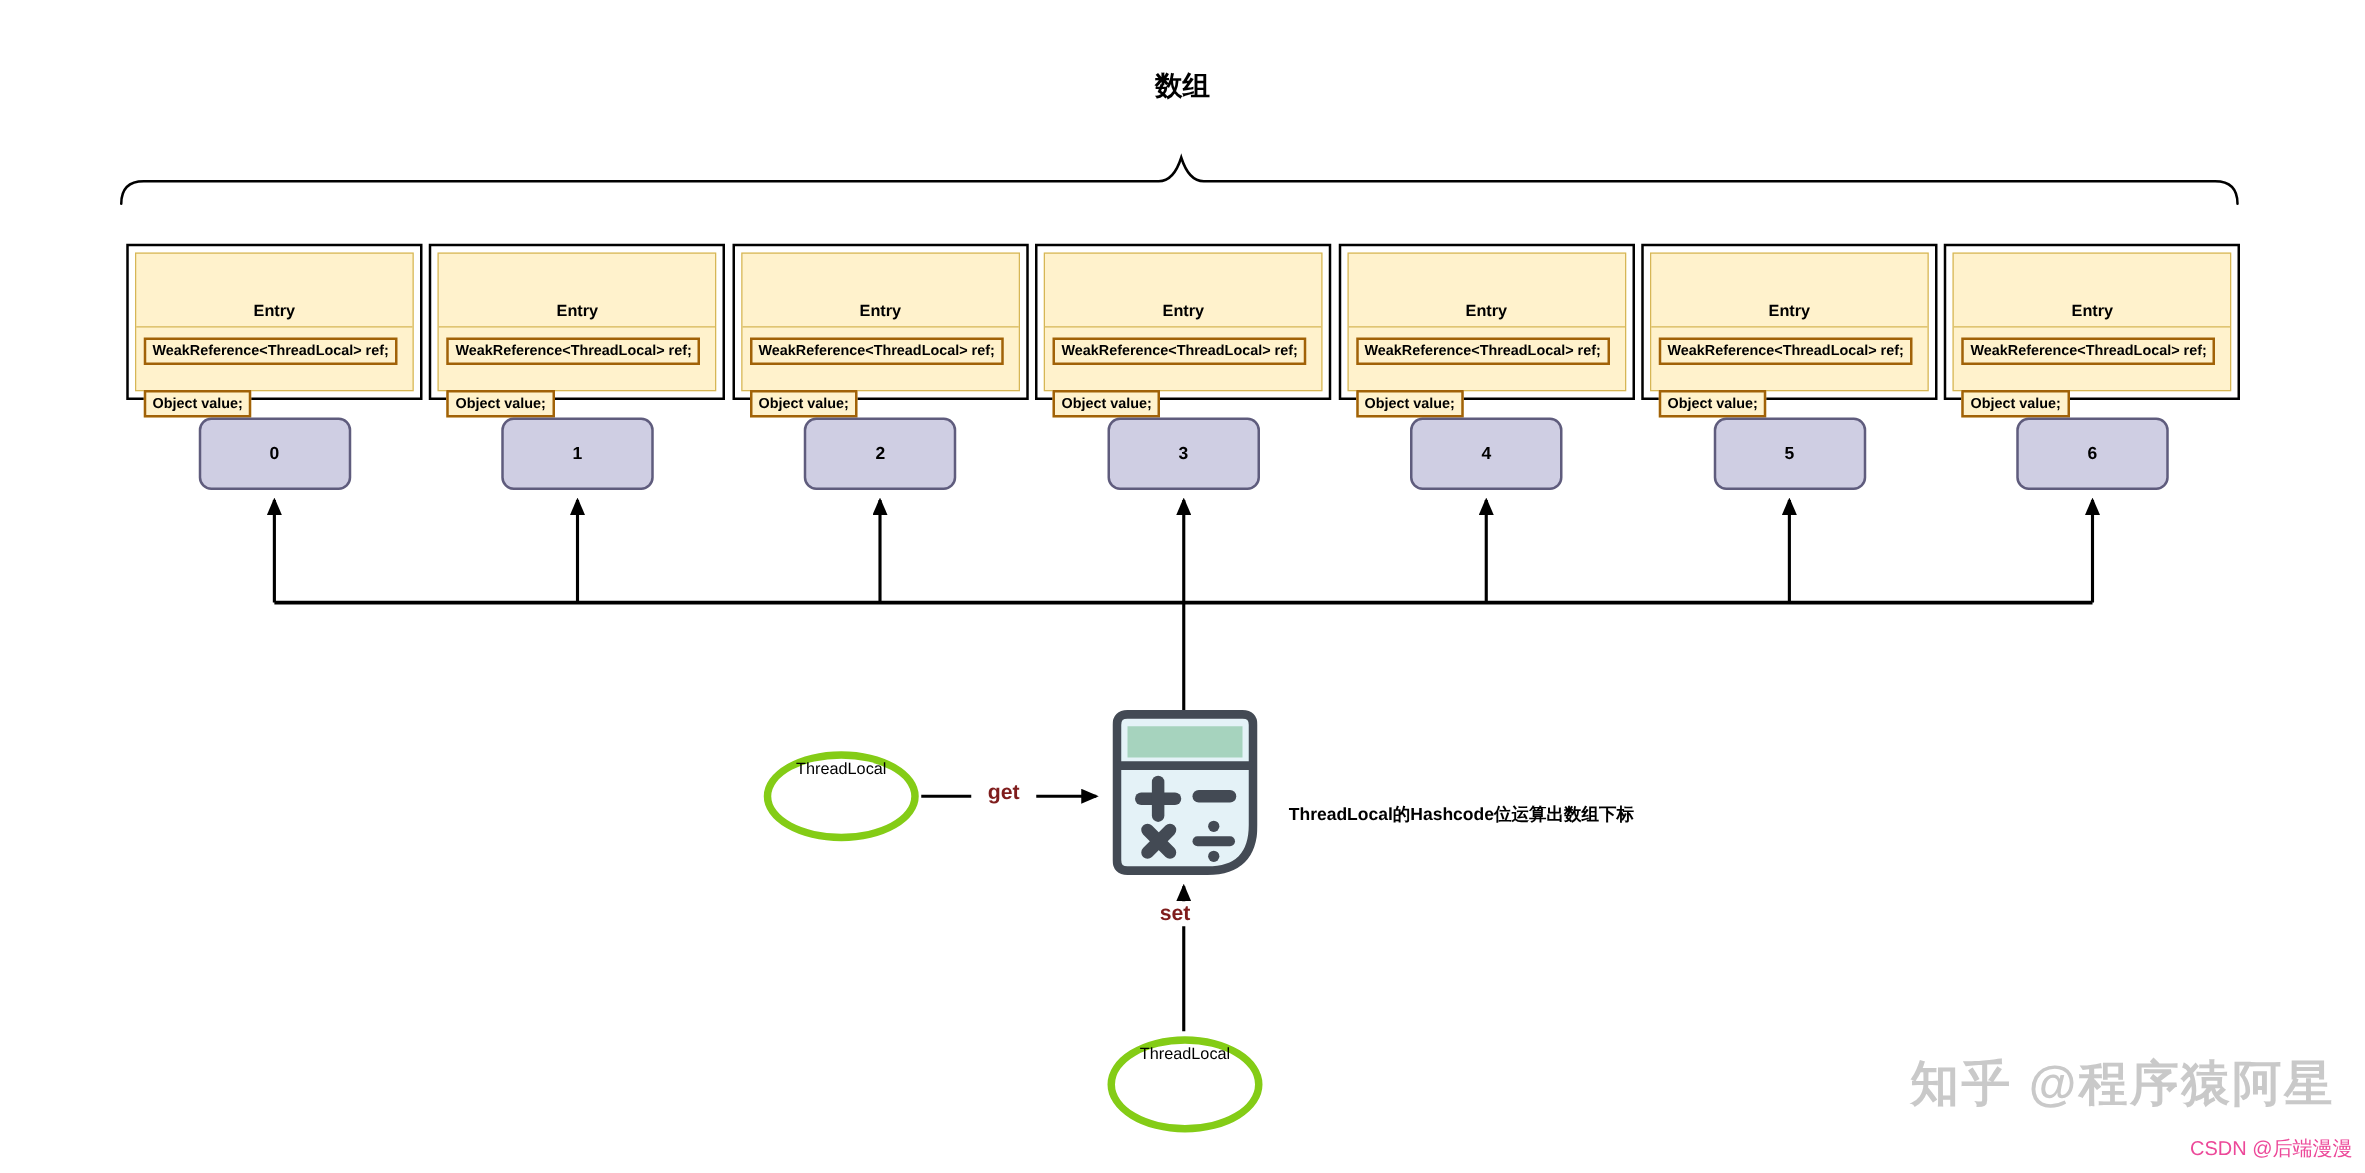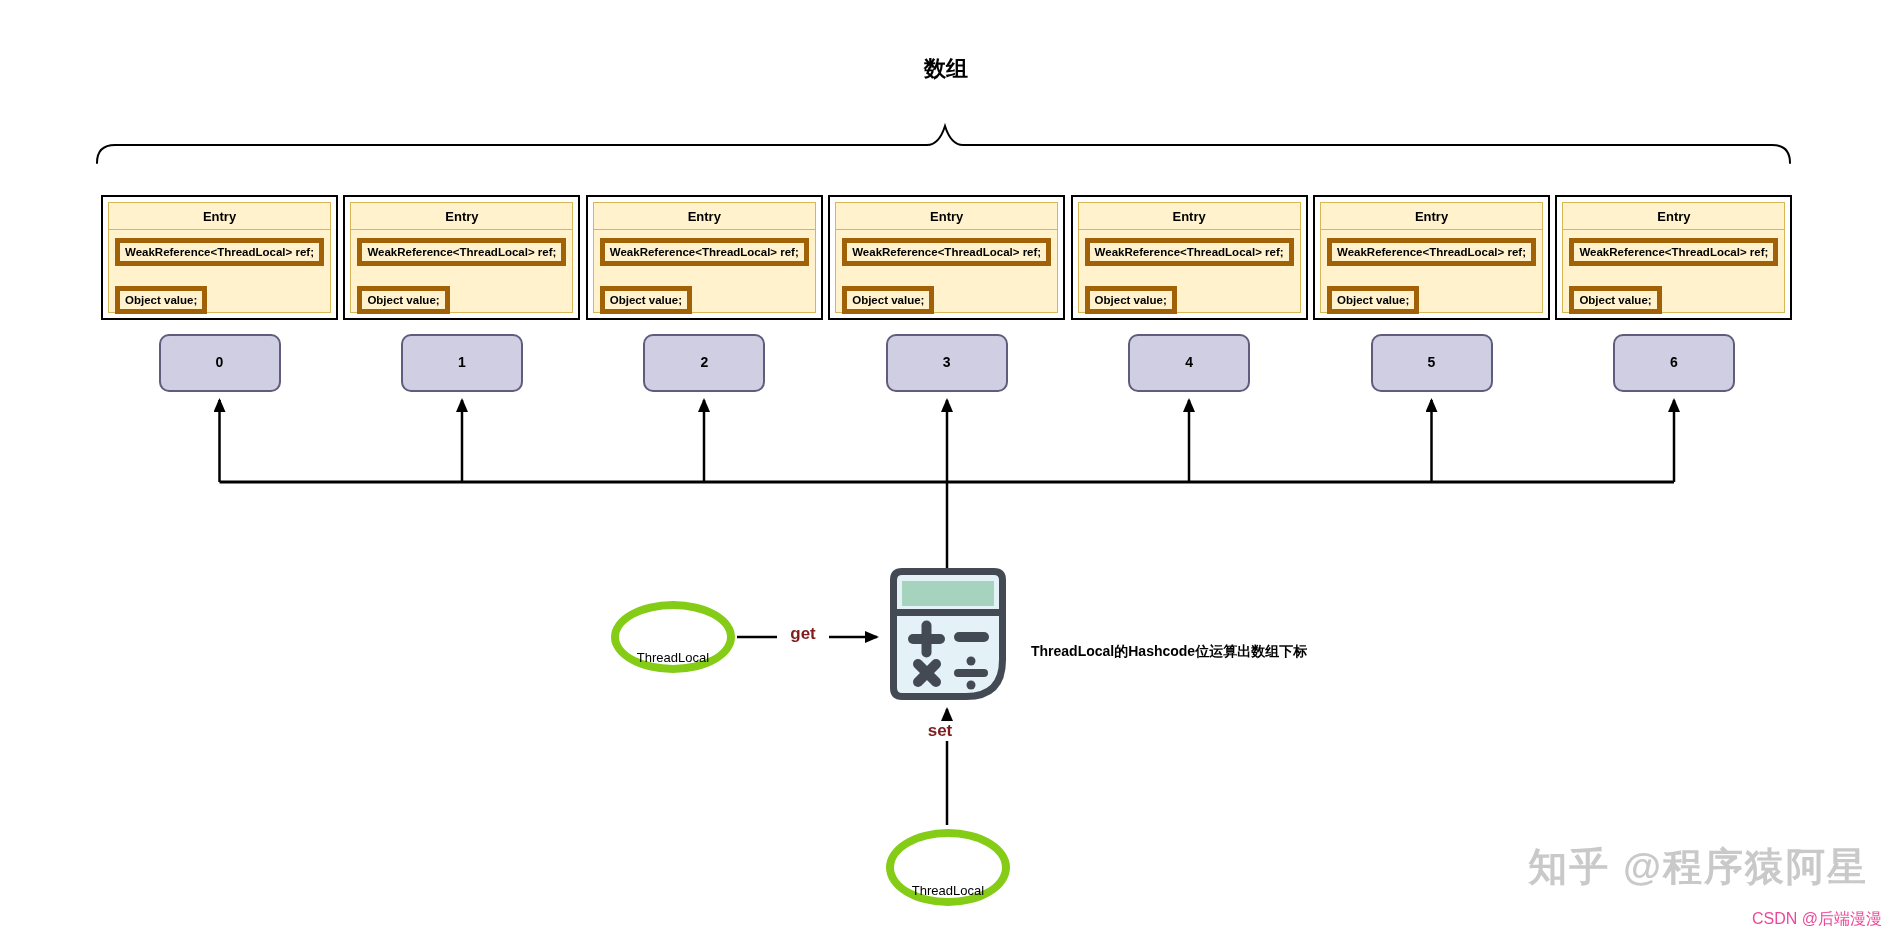--- a/index.html
+++ b/index.html
@@ -8,33 +8,33 @@
 
   .diagram-title { position:absolute; left:0; top:54px; width:1892px; text-align:center;
                    font-size:22px; font-weight:bold; color:#000; }
 
   svg.overlay { position:absolute; left:0; top:0; width:1892px; height:938px; pointer-events:none; }
 
   .entry-cell { position:absolute; top:195px; width:237px; height:125px; background:#fff;
                 border:2px solid #000; box-sizing:border-box; padding:5px; }
   .entry-inner { width:100%; height:100%; background:#fff2cc; border:1px solid #d6b656; box-sizing:border-box; }
   .entry-title { text-align:center; font-weight:bold; font-size:13px; color:#000;
-                 padding:6px 0 5px 0; border-bottom:1px solid #d6b656; }
+                 padding:6px 0 5px 0; border-bottom:1px solid #d6b656;margin-top:32px; }
   .entry-body { padding:8px 6px 0 6px; }
   .entry-field { display:block; width:max-content; max-width:213px; background:#fff2cc;
-                 border:5px solid #a16207; font-size:11.5px; font-weight:bold; color:#000;
+                 border:2px solid #a16207; font-size:11.5px; font-weight:bold; color:#000;
                  padding:3px 5px; white-space:nowrap; }
   .entry-field + .entry-field { margin-top:20px; }
 
   .index-box { position:absolute; top:334px; width:122px; height:58px; background:#cfcee3;
                border:2px solid #5f5c7d; border-radius:10px; box-sizing:border-box;
                text-align:center; line-height:53px; font-weight:bold; font-size:14px; color:#000; }
 
-  .ellipse { position:absolute; border:8px solid #84cc16; border-radius:50%; background:#fff;
-             display:flex; align-items:flex-end; justify-content:center;
+  .ellipse { position:absolute; border:6px solid #84cc16; border-radius:50%; background:#fff;
+             display:flex; align-items:flex-start; justify-content:center;
              font-size:13px; color:#000; box-sizing:border-box; }
   .ellipse-get { left:611px; top:601px; width:124px; height:72px; }
   .ellipse-set { left:886px; top:829px; width:124px; height:77px; }
 
   .label-pill { position:absolute; background:#ffffff; font-weight:bold; font-size:17px;
                 text-align:center; color:#7f1d1d; padding:0 3px; }
   .label-get { left:777px; top:624px; width:46px; }
   .label-set { left:915px; top:721px; width:44px; }
 
   .calc { position:absolute; left:890px; top:568px; width:116px; height:132px; }

